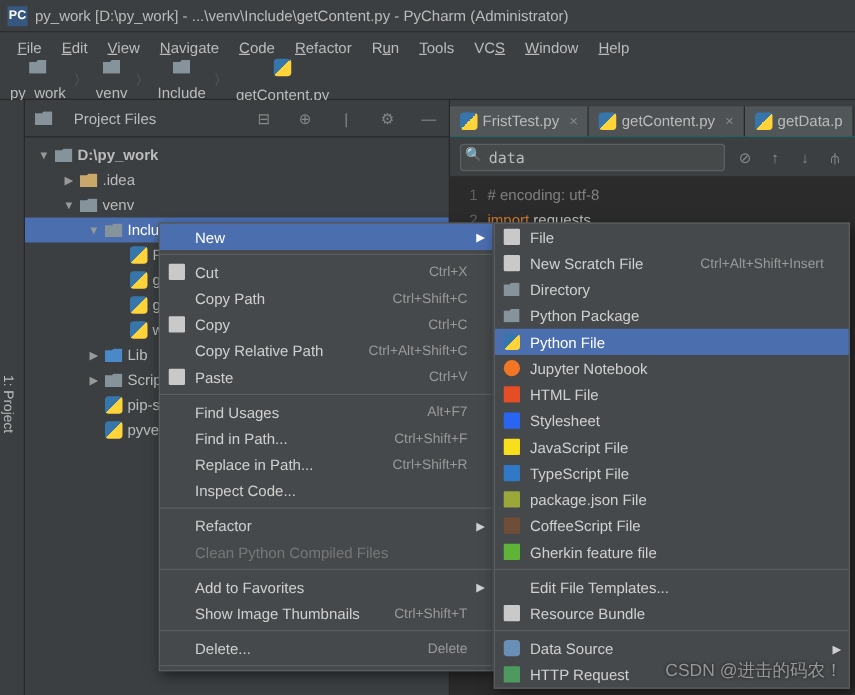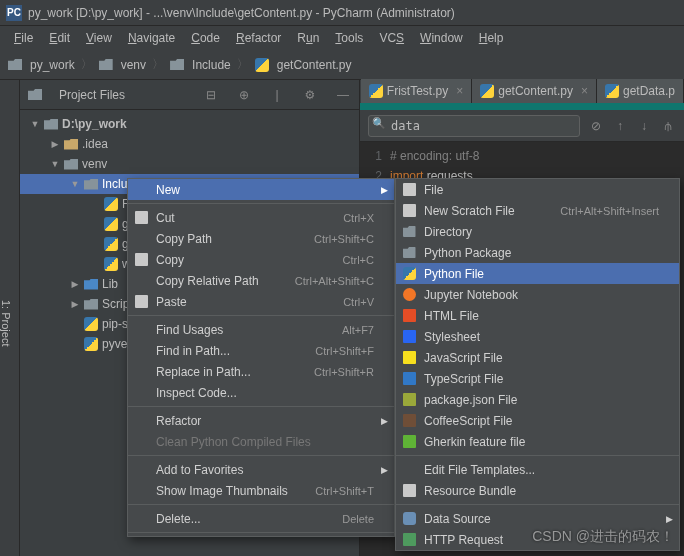--- a/index.html
+++ b/index.html
@@ -4,38 +4,38 @@
 <style>
 * { margin: 0; padding: 0; box-sizing: border-box; font-family: 'Segoe UI', Arial, sans-serif; font-size: 12px; user-select: none; }
 body { width: 684px; height: 556px; background: #3c3f41; color: #bbbbbb; overflow: hidden; position: relative; }
 .titlebar { height: 26px; background: #3c3f41; display: flex; align-items: center; padding: 0 6px; border-bottom: 1px solid #282828; }
 .pc-icon { width: 16px; height: 16px; background: #365880; color: #fff; font-size: 10px; font-weight: bold; display: flex; align-items: center; justify-content: center; margin-right: 6px; }
 .title { color: #bbbbbb; font-size: 12px; }
 .menubar { height: 24px; background: #3c3f41; display: flex; align-items: center; padding: 0 8px; gap: 4px; }
 .menubar span { padding: 2px 6px; cursor: pointer; }
 .menubar span u { text-decoration: underline; }
 .navbar { height: 30px; background: #3c3f41; display: flex; align-items: center; padding: 0 8px; gap: 6px; border-bottom: 1px solid #282828; }
-.nav-item { display: flex; align-items: center; gap: 8px; color: #bbbbbb; }
+.nav-item { display: flex; align-items: center; gap: 8px; color: #bbbbbb; flex-direction: column; }
 .nav-sep { color: #666; }
 .folder-icon { width: 14px; height: 11px; background: #87939a; clip-path: polygon(0 15%, 40% 15%, 50% 0, 100% 0, 100% 100%, 0 100%); display: inline-block; }
 .folder-icon.blue { background: #4a88c7; }
 .folder-icon.gold { background: #c9a86a; }
 .py-icon { width: 14px; height: 14px; background: linear-gradient(135deg, #3776ab 50%, #ffd43b 50%); border-radius: 3px; display: inline-block; }
 .main { display: flex; height: calc(100% - 80px); }
 .sidebar-tab { width: 20px; background: #3c3f41; border-right: 1px solid #282828; writing-mode: vertical-lr; text-align: center; padding-top: 10px; color: #bbbbbb; font-size: 11px; }
 .project-panel { width: 340px; background: #3b3f41; display: flex; flex-direction: column; border-right: 1px solid #282828; }
 .panel-header { height: 30px; display: flex; align-items: center; padding: 0 8px; gap: 17px; border-bottom: 1px solid #282828; }
 .panel-title { flex: 1; }
 .tool-icon { width: 16px; height: 16px; color: #888; display: flex; align-items: center; justify-content: center; cursor: pointer; }
 .tree { flex: 1; overflow: hidden; padding-top: 4px; }
 .tree-row { height: 20px; display: flex; align-items: center; gap: 4px; padding-left: 8px; }
 .tree-row.selected { background: #4b6eaf; color: #fff; }
 .arrow { width: 10px; font-size: 9px; color: #999; text-align: center; }
 .editor-area { flex: 1; display: flex; flex-direction: column; background: #2b2b2b; }
-.tabs { height: 30px; display: flex; align-items: flex-end; background: #3c3f41; border-bottom: 7px solid #0f766e; justify-content: flex-end; }
+.tabs { height: 30px; display: flex; align-items: flex-end; background: #3c3f41; border-bottom: 1px solid #0f766e; }
 .tab { display: flex; align-items: center; gap: 4px; padding: 5px 8px; background: #515658; border-right: 1px solid #282828; color: #bbb; }
 .tab.active { background: #4e5254; }
 .tab .close { color: #888; margin-left: 4px; }
 .search-row { height: 32px; display: flex; align-items: center; padding: 0 8px; gap: 8px; background: #3c3f41; border-bottom: 1px solid #282828; }
 .search-input { flex: 1; background: #45494a; border: 1px solid #5e6060; border-radius: 3px; padding: 3px 22px; color: #bbb; font-family: monospace; }
 .search-wrap { position: relative; flex: 1; display: flex; }
 .search-wrap::before { content: "🔍"; position: absolute; left: 4px; top: 2px; font-size: 11px; color: #888; }
 .code { font-family: Consolas, monospace; font-size: 13px; padding: 4px 0; line-height: 20px; }
 .gutter { display: inline-block; width: 30px; text-align: right; color: #606366; padding-right: 8px; }
 .kw { color: #cc7832; }

